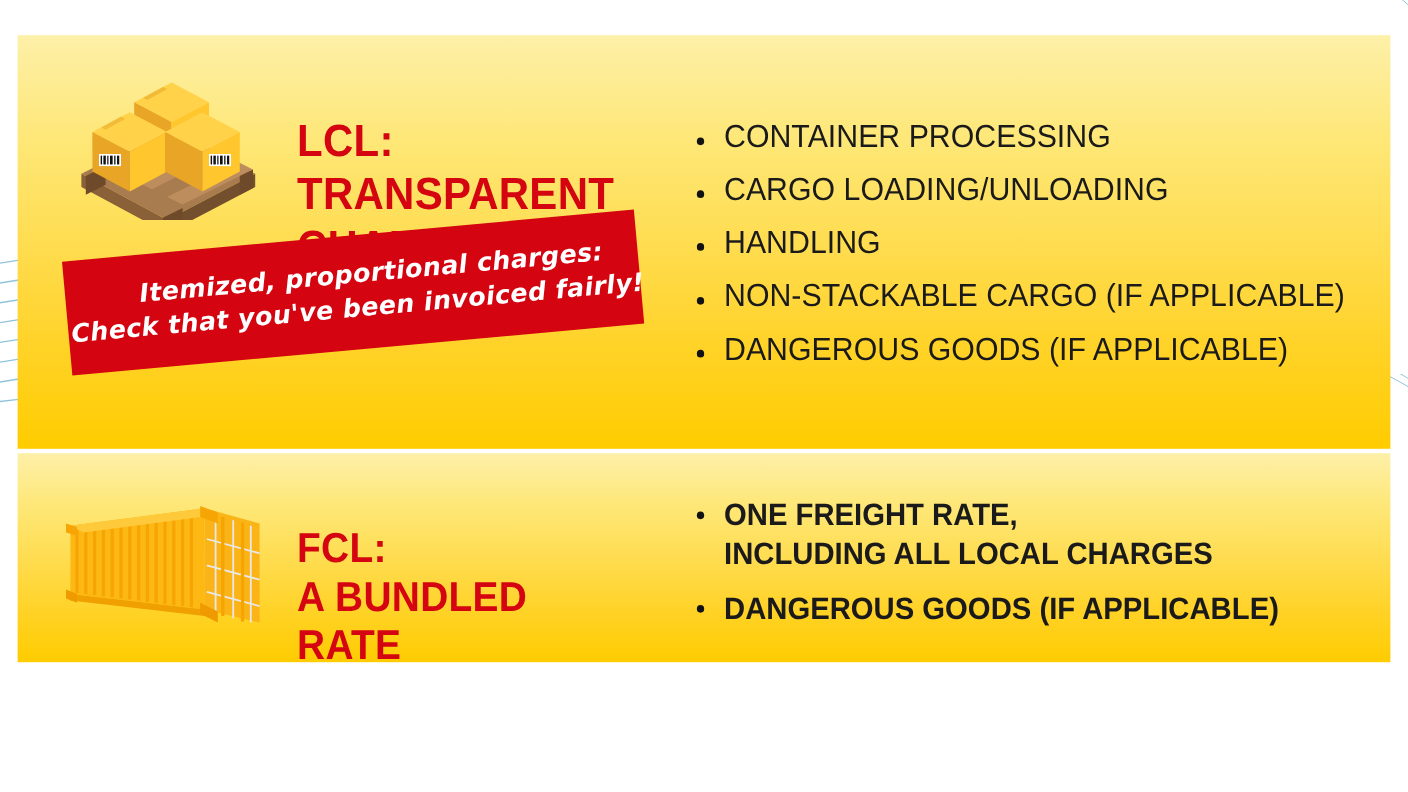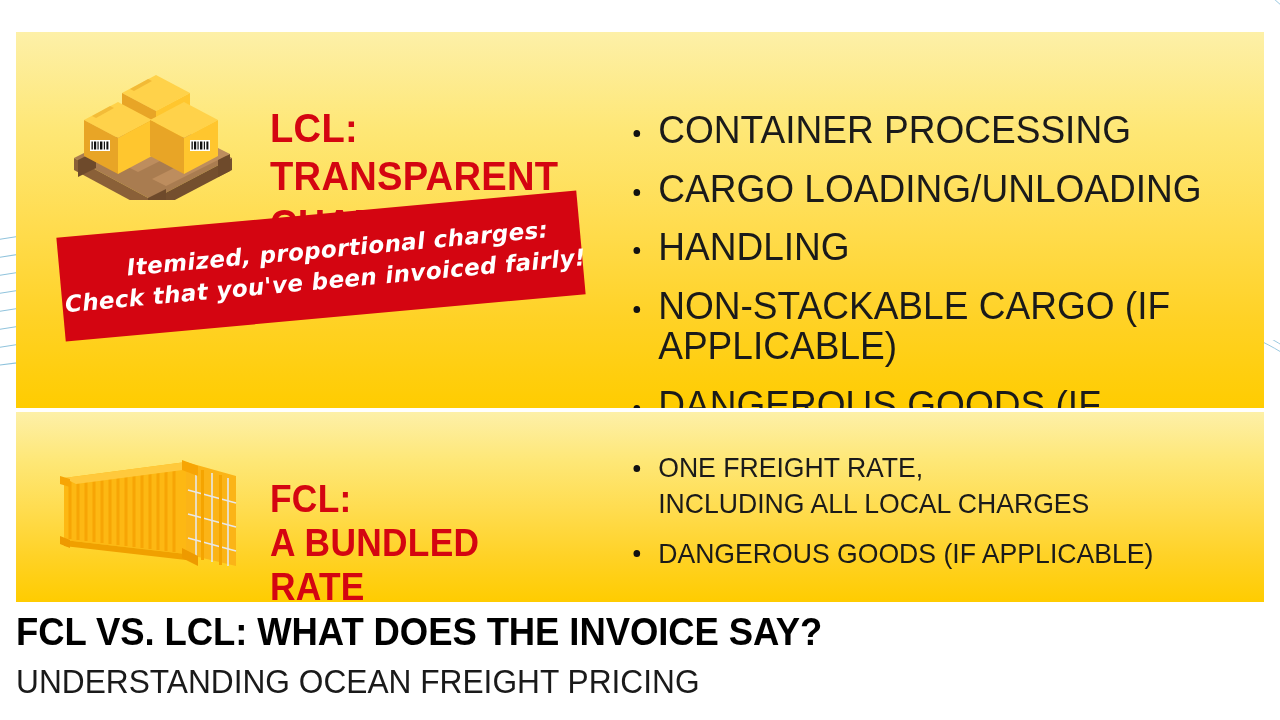--- a/index.html
+++ b/index.html
@@ -89,22 +89,22 @@
   
   .bullets {
     position: absolute;
     list-style: none;
     margin: 0;
     padding: 0;
     color: #1a1a1a;
     font-family: "Liberation Sans Narrow", "Liberation Sans", sans-serif;
     font-weight: normal;
   }
-  #bullets-lcl { left: 608px; top: 78px; font-size: 39px; }
-  #bullets-fcl { left: 608px; top: 38px; font-size: 28px; }
+  #bullets-lcl { left: 608px; top: 78px; font-size: 29px; }
+  #bullets-fcl { left: 608px; top: 38px; font-size: 28px; font-weight: bold; }
 
   .bullets li {
     position: relative;
     padding-left: 36px;
     white-space: pre-line;
     transform: scaleX(0.95);
     transform-origin: left center;
   }
   #bullets-lcl li { margin-bottom: 18px; line-height: 1.04; }
   #bullets-fcl li { margin-bottom: 13px; line-height: 1.30; }
@@ -368,18 +368,14 @@
       <span class="hl">RATE</span>
     </h2>
 
     <ul id="bullets-fcl" class="bullets">
       <li>ONE FREIGHT RATE,
 INCLUDING ALL LOCAL CHARGES</li>
       <li>DANGEROUS GOODS (IF APPLICABLE)</li>
     </ul>
   </section>
 
-  <div id="caption-block">
-    <div id="caption-title">FCL VS. LCL: WHAT DOES THE INVOICE SAY?</div>
-    <div id="caption-subtitle">UNDERSTANDING OCEAN FREIGHT PRICING</div>
-  </div>
 
 </div>
 
 </body></html>

